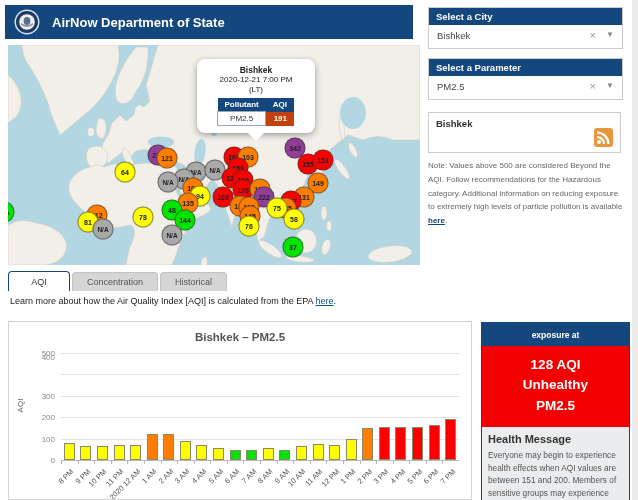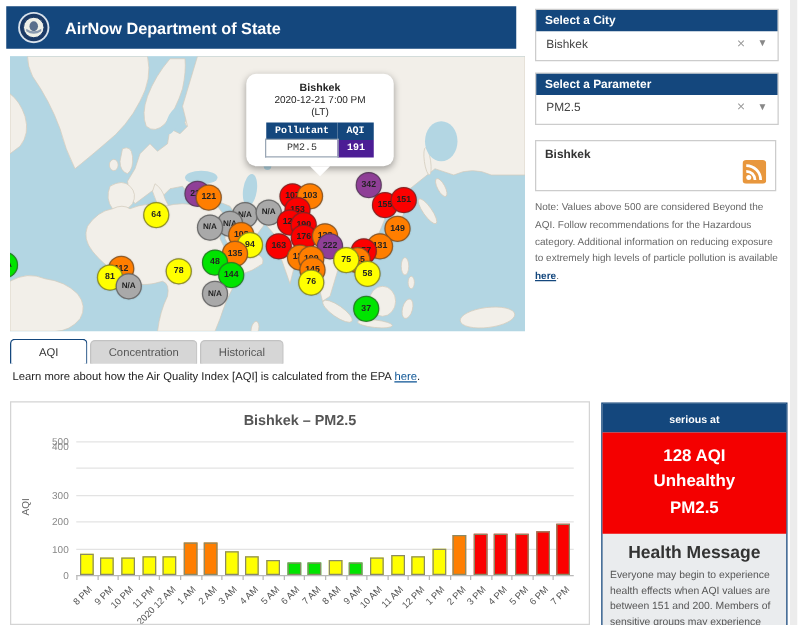--- a/index.html
+++ b/index.html
@@ -18,25 +18,25 @@
   .marker { position:absolute; width:21px; height:21px; border-radius:50%; transform:translate(-50%,-50%);
             display:flex; align-items:center; justify-content:center; font-size:7px; font-weight:bold; color:#222;
             border:1px solid rgba(60,60,60,.55); z-index:5; box-shadow:0 0 1px rgba(0,0,0,.3); }
   
   #map-popup { position:absolute; left:189px; top:14px; width:118px; background:#ffffff; border-radius:8px;
                box-shadow:0 2px 6px rgba(0,0,0,.35); z-index:10; padding:6px 4px 7px; text-align:center; }
   #map-popup:after { content:""; position:absolute; left:50%; bottom:-8px; margin-left:-8px; width:0; height:0;
                border-left:8px solid transparent; border-right:8px solid transparent; border-top:8px solid #ffffff; }
   #map-popup .p-city { font-size:8.5px; font-weight:bold; color:#222; }
   #map-popup .p-date { font-size:8px; color:#222; line-height:1.25; }
-  #map-popup table { margin:3px auto 0; border-collapse:collapse;font-family:Liberation Mono, monospace; }
+  #map-popup table { margin:3px auto 0; border-collapse:collapse; }
   #map-popup th { background:#14477d; color:#fff; font-size:8px; padding:2px 7px; }
   #map-popup td { font-size:8px; padding:2px 6px; }
   #map-popup td.pol { border:1px solid #9aa7b5; color:#333; background:#fff; }
-  #map-popup td.aqi { background:#4c1d95; color:#fff; font-weight:bold; }
+  #map-popup td.aqi { background:#c2410c; color:#fff; font-weight:bold; }
 
   
   #tabs { position:absolute; left:8px; top:271px; height:20px; display:flex; align-items:flex-end; }
   .tab { height:19px; display:flex; align-items:center; justify-content:center; font-size:9px;
          border-radius:4px 4px 0 0; margin-right:2px; cursor:pointer; }
   .tab.active { background:#fff; border:1.5px solid #14477d; border-bottom:none; color:#333; width:62px; height:20px; }
   .tab.inactive { background:#d6d6d6; border:1px solid #c2c2c2; border-bottom:none; color:#555; padding:0 14px; }
 
   #learn-line { position:absolute; left:10px; top:296px; font-size:9px; color:#222; }
   a.link { color:#0b5394; text-decoration:underline; cursor:pointer; }
@@ -70,21 +70,21 @@
 
   
   #cc { position:absolute; left:481px; top:322px; width:149px; border:1px solid #14477d; background:#eaecee; }
   #cc .cc-head { background:#14477d; color:#fff; text-align:center; padding:5px 2px 6px; }
   #cc .cc-head .l1 { font-size:10px; font-weight:bold; }
   #cc .cc-head .l2 { font-size:8.5px; font-weight:bold; margin-top:2px; }
   #cc .cc-head .l3 { font-size:9.5px; font-weight:bold; margin-top:2px; }
   #cc .cc-red { background:#f40000; color:#fff; text-align:center; padding:9px 2px 11px; }
   #cc .cc-red div { font-size:13.5px; font-weight:bold; line-height:1.5; }
   #cc .cc-health { padding:6px 6px 9px; }
-  #cc .cc-health .ht { text-align:center; font-size:14px; font-weight:bold; color:#333; margin-bottom:4px; }
+  #cc .cc-health .ht { text-align:left; font-size:11px; font-weight:bold; color:#333; margin-bottom:4px; }
   #cc .cc-health .hb { font-size:8.3px; color:#555; line-height:1.55; }
 </style>
 </head>
 <body>
 
 <div id="page">
   <div class="edge-strip"></div>
 
   <div id="app-header">
     <svg class="seal" viewBox="0 0 26 26">
@@ -339,21 +339,21 @@
       <circle cx="5" cy="14" r="2" fill="#fff"></circle>
       <path d="M3,9 A7,7 0 0 1 10,16" fill="none" stroke="#fff" stroke-width="2.2"></path>
       <path d="M3,4.5 A11.5,11.5 0 0 1 14.5,16" fill="none" stroke="#fff" stroke-width="2.2"></path>
     </svg>
   </div>
 
   <div id="note"><span>Note: Values above 500 are considered Beyond the AQI. Follow recommendations for the Hazardous category. Additional information on reducing exposure to extremely high levels of particle pollution is available </span><a class="link" style="color:#14477d;font-weight:bold;">here</a><span>.</span></div>
 
   <div id="cc">
     <div class="cc-head">
-      <div class="l2">serious at</div>
+      <div class="l2">exposure at</div>
     </div>
     <div class="cc-red">
       <div>128 AQI</div>
       <div>Unhealthy</div>
       <div>PM2.5</div>
     </div>
     <div class="cc-health">
       <div class="ht">Health Message</div>
       <div class="hb">Everyone may begin to experience health effects when AQI values are between 151 and 200. Members of sensitive groups may experience more serious health effects.</div>
     </div>

